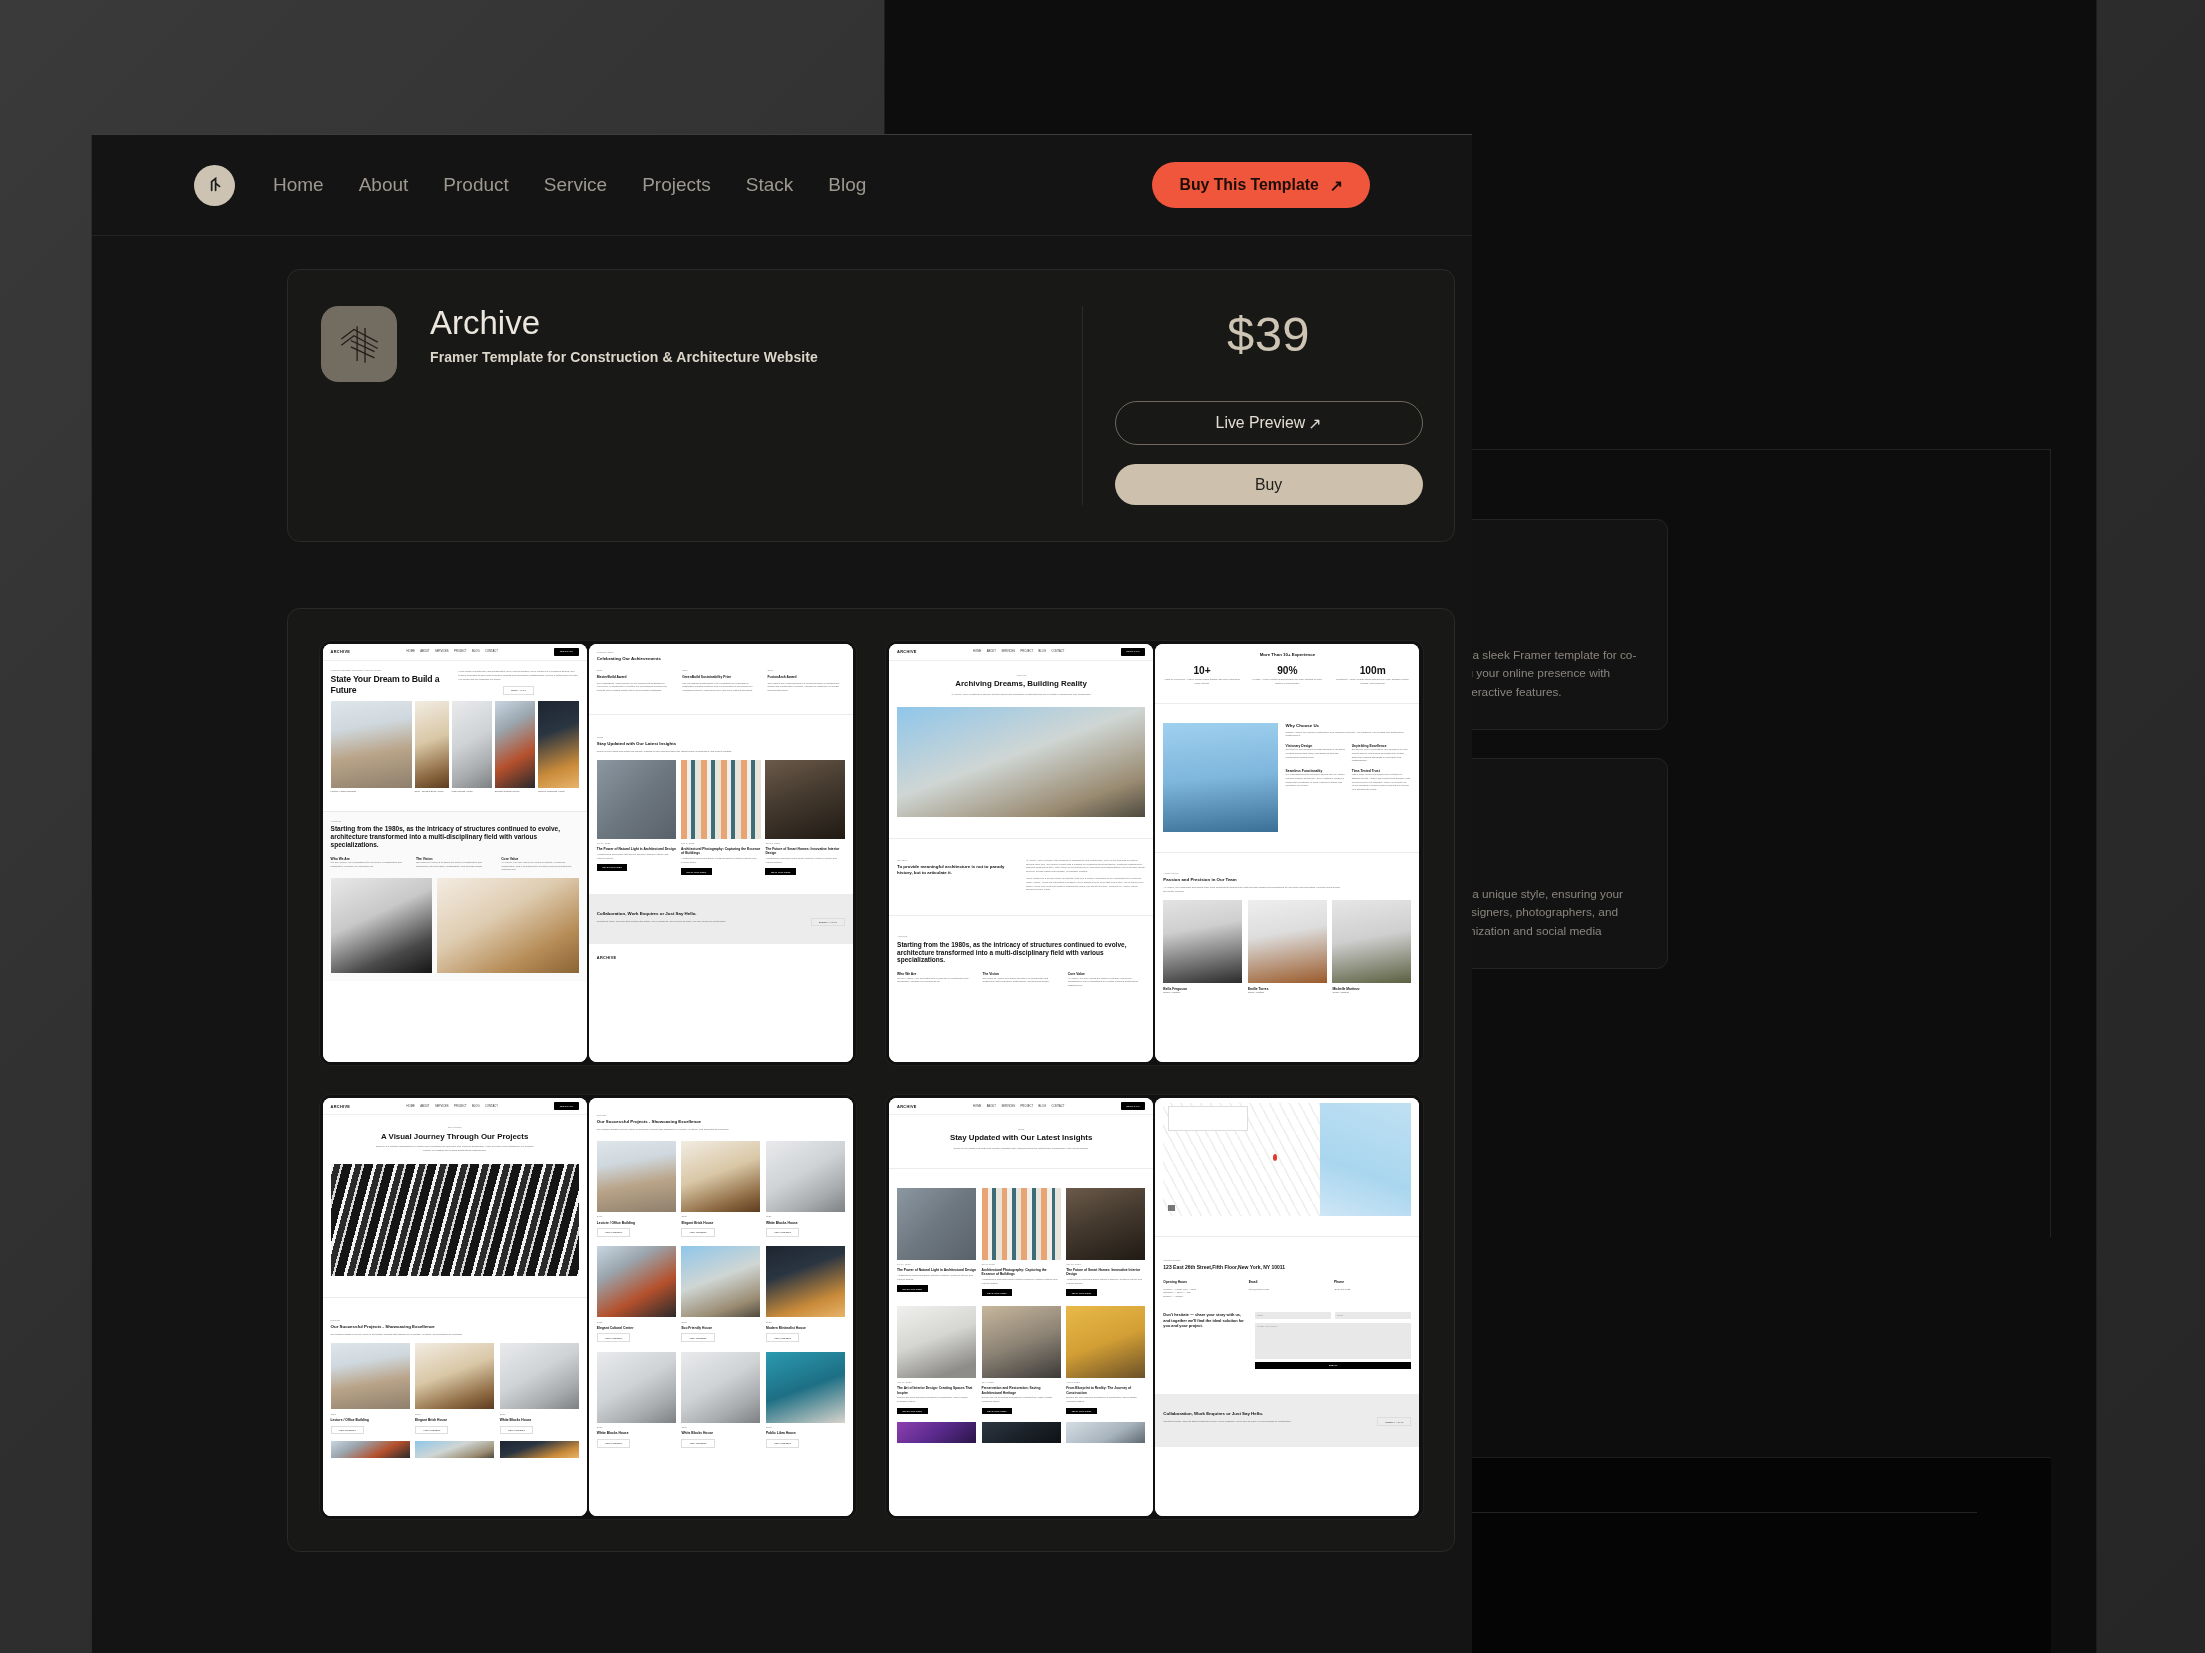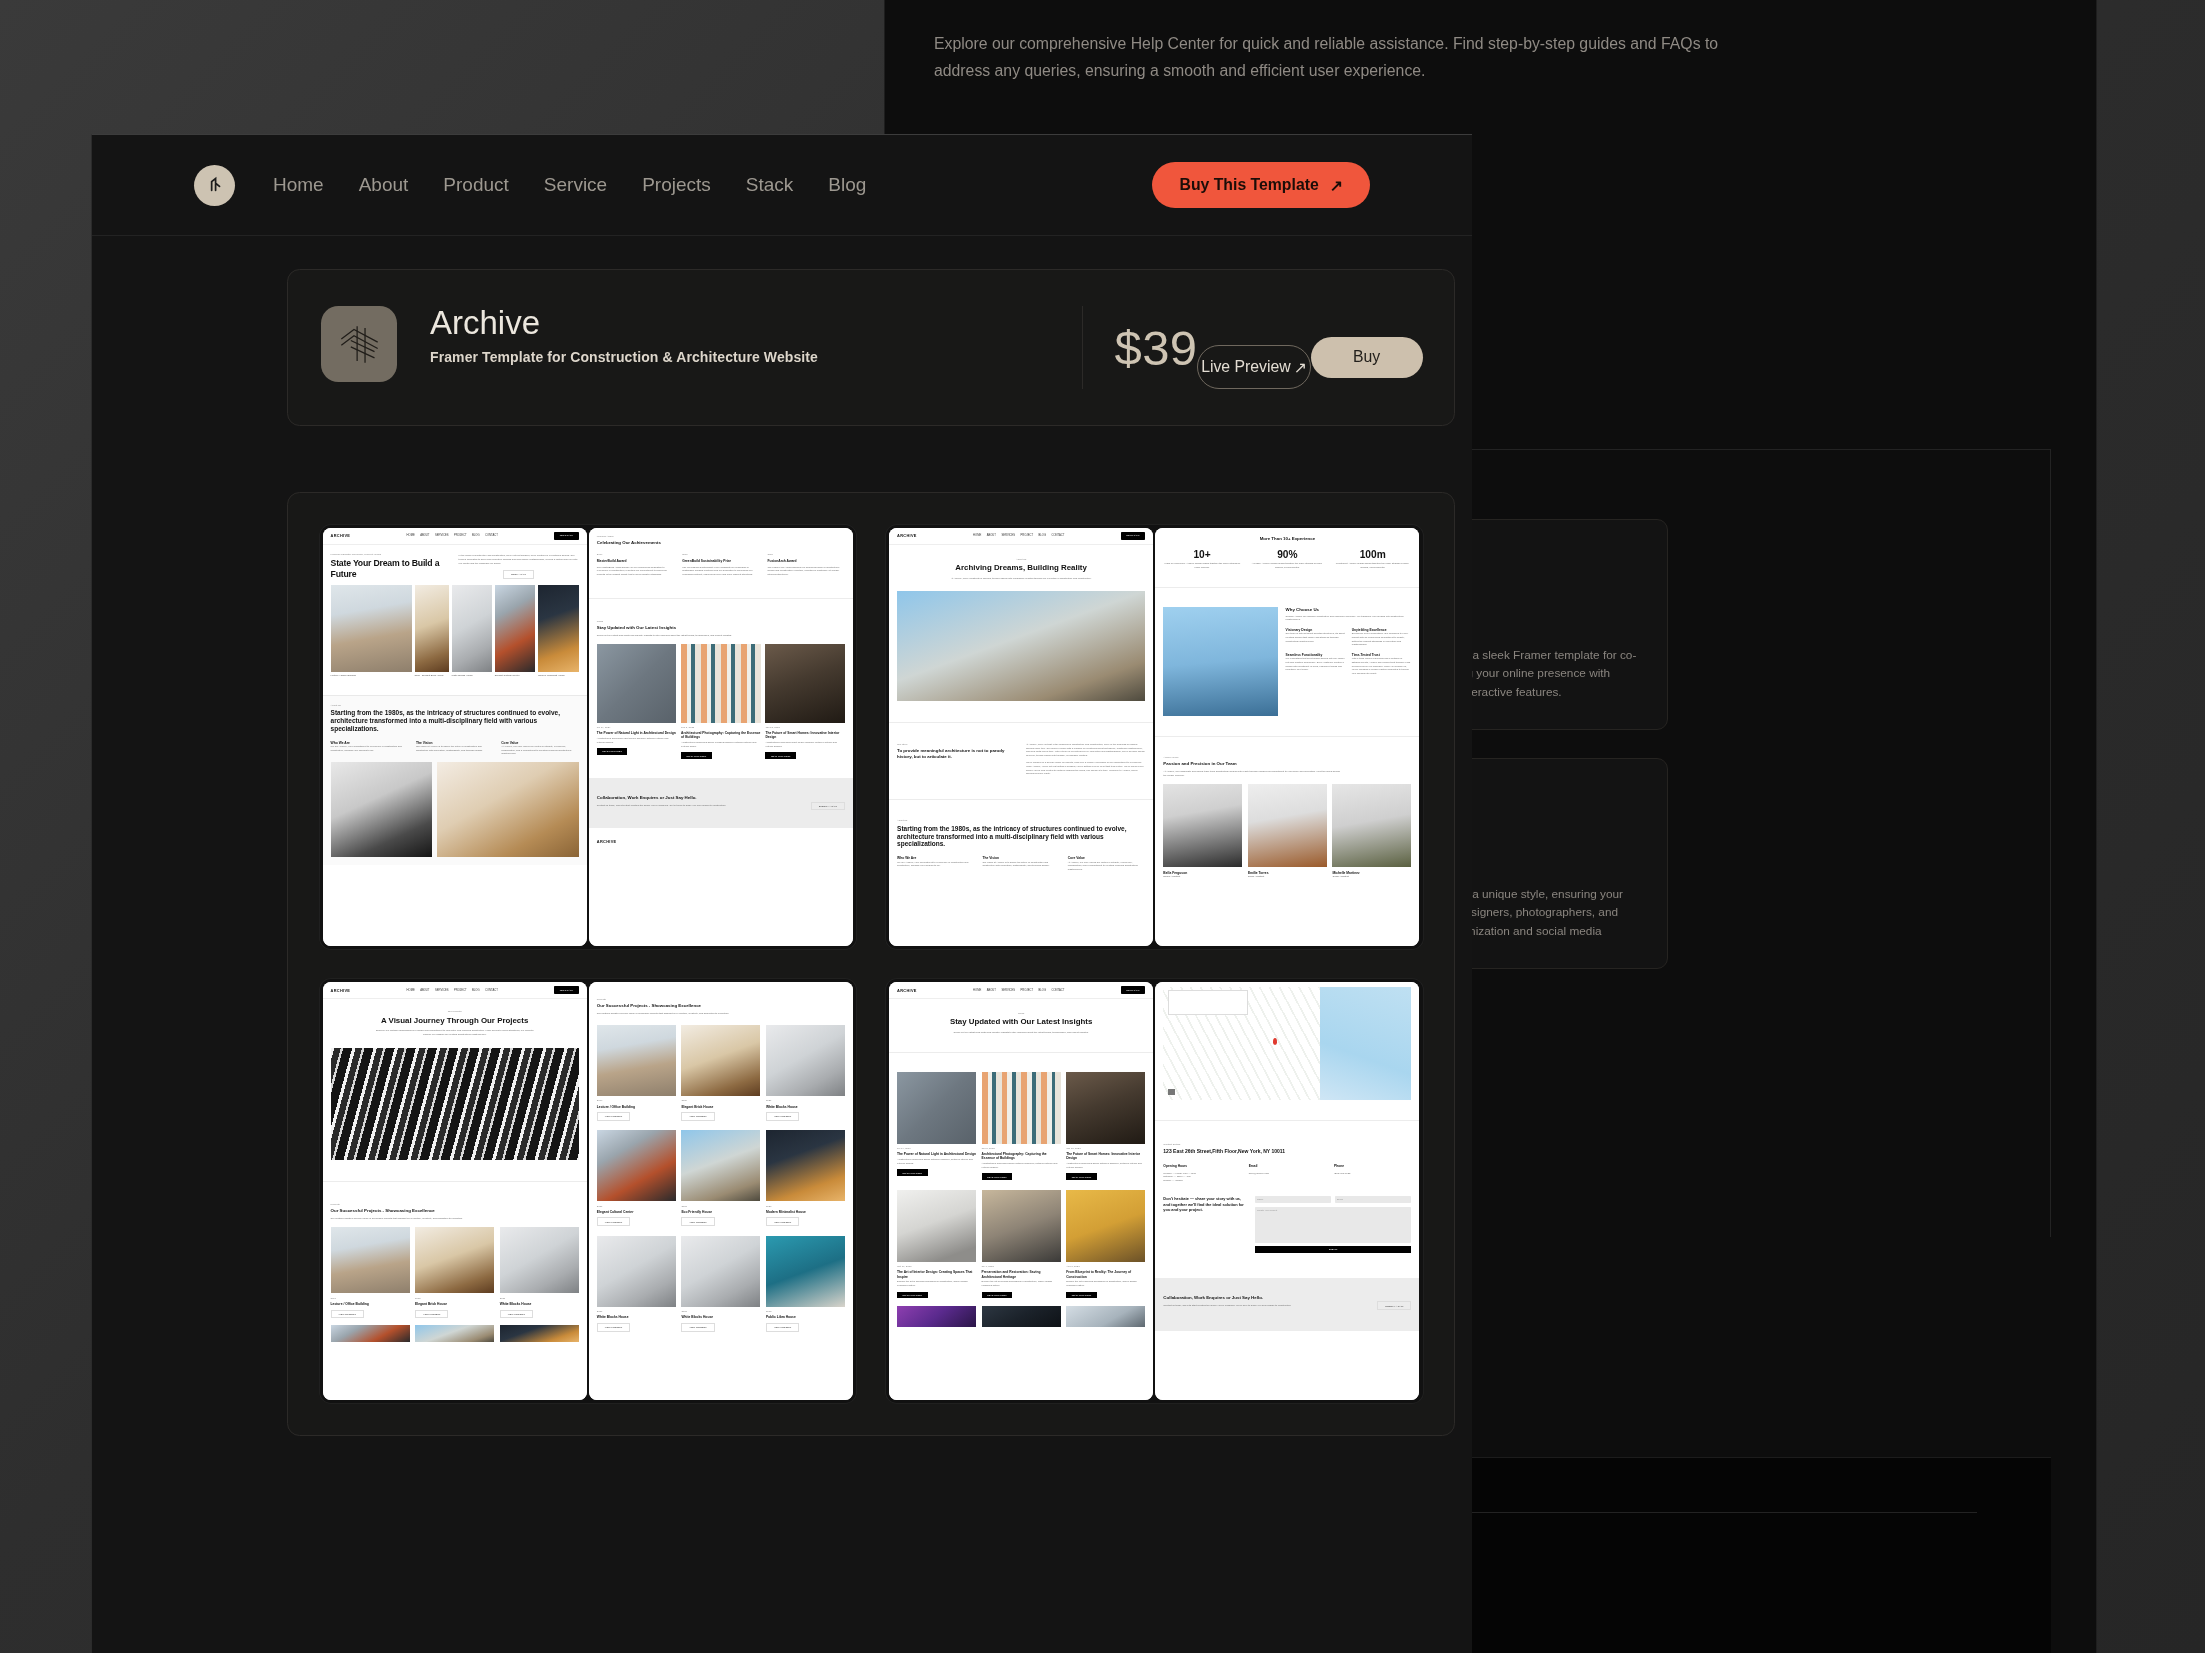--- a/index.html
+++ b/index.html
@@ -134,21 +134,21 @@
     font-size: 14px; color: #ddd6cb; font-weight: 700;
     margin-top: 8.7px; letter-spacing: 0.1px;
   }
   .m-desc {
     margin-top: 15.8px; font-size: 15px; line-height: 1.62; color: #a19b92;
     max-width: 559px;
   }
   .m-prodright {
     width: 372px; flex: 0 0 auto;
     border-left: 0.8px solid #2c2a28;
-    display:flex; flex-direction: row; align-items:center;
+    display:flex; flex-direction: column; align-items:center;
     padding: 0 31.5px;
   }
   .m-price { font-size: 49px; color: #cec4b3; font-weight: 400; letter-spacing: 0.4px; }
   .m-btn-preview {
     margin-top: 39px; width: 100%; height: 44px; border-radius: 787px;
     background: transparent; border: 0.8px solid #6f685e; color: #e3ddd3;
     font-size: 15.8px; font-family: "Liberation Sans", sans-serif;
     display:flex; align-items:center; justify-content:center; gap: 3px;
     cursor: pointer;
   }
@@ -246,21 +246,20 @@
   
   .abs { position:absolute; }
 </style>
 </head>
 <body>
 
 <div id="backdrop">
   <div class="bd-page">
 
     <div class="bd-hero">
-      <div class="bd-hero-sub">Explore our comprehensive Help Center for quick and reliable assistance. Find step-by-step guides and FAQs to address any queries, ensuring a smooth and efficient user experience.</div>
     </div>
 
     <div class="bd-panel"></div>
 
     <div class="bd-section">
       <div class="bd-cardgrid">
 
         <div class="bd-card">
           <div class="bd-icon">
             <svg width="17.3" height="20.5" viewBox="0 0 22 26" fill="none" stroke="#1a1a1a" stroke-width="2">

